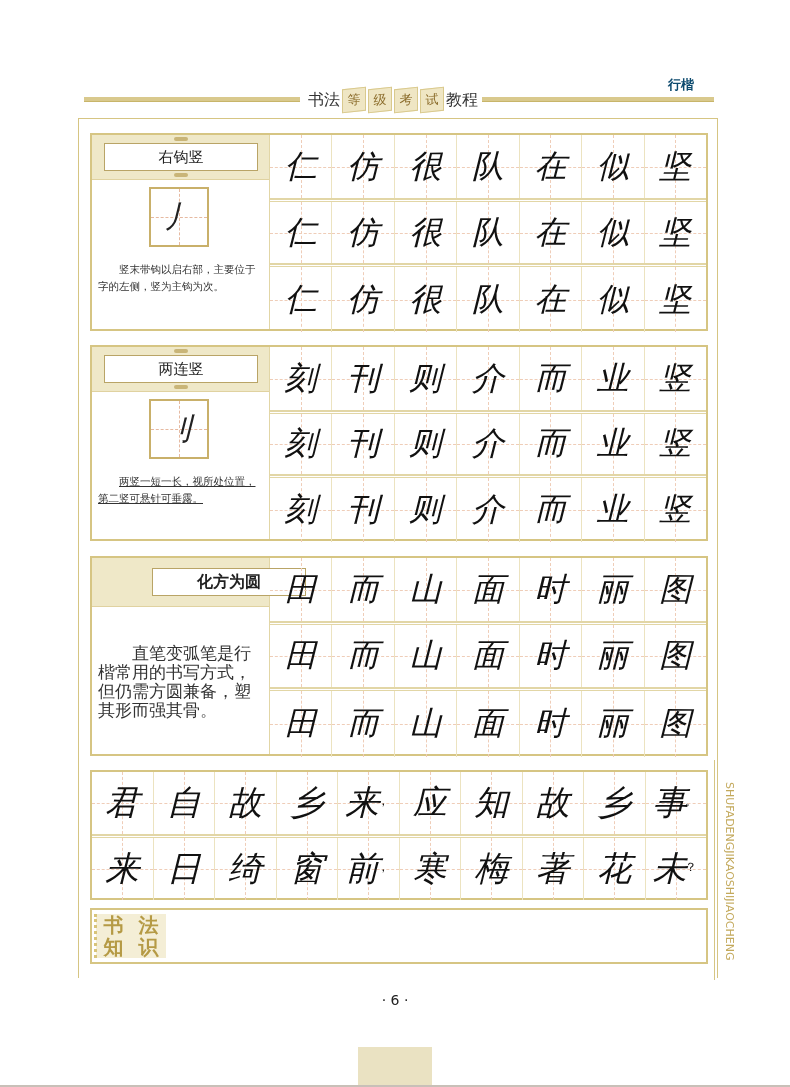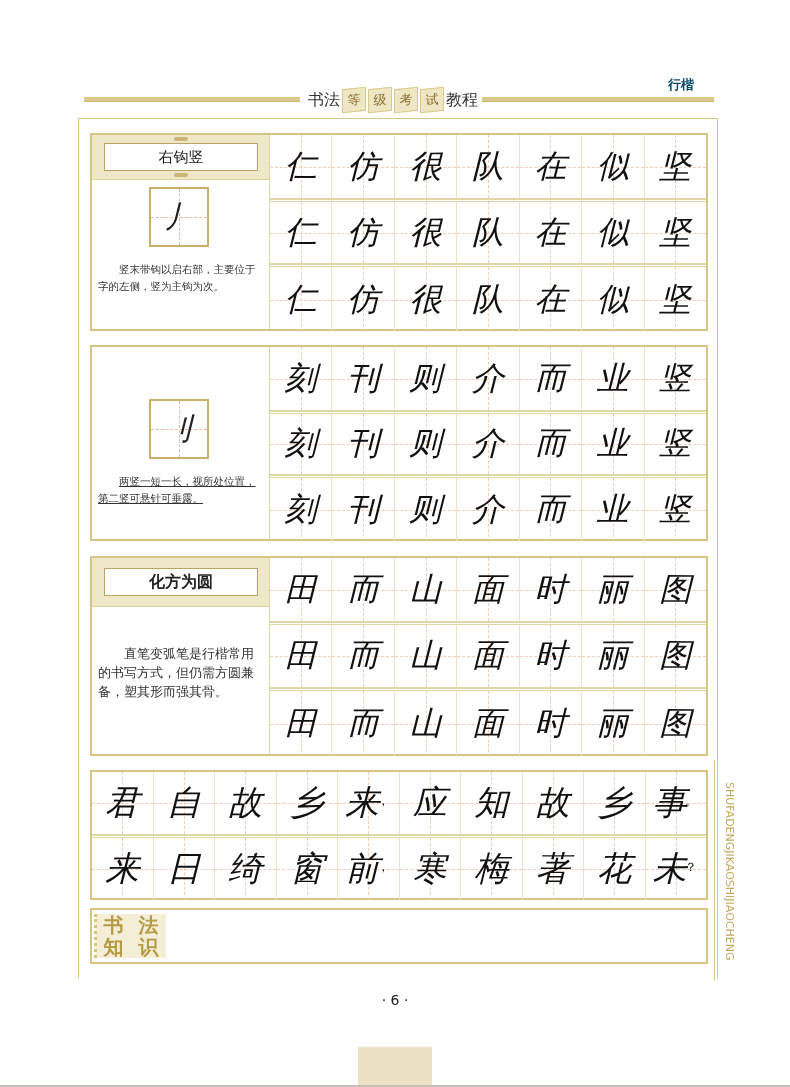--- a/index.html
+++ b/index.html
@@ -14,21 +14,21 @@
   .section{position:absolute;left:90px;width:618px;border:2px solid #d6c583;box-sizing:border-box;background:#fff;}
   .lp{position:absolute;left:0;top:0;width:178px;height:100%;border-right:1px solid #e2d6a6;box-sizing:border-box;}
   .lp-head{position:absolute;left:0;top:0;width:100%;height:44px;background:#efe8c8;border-bottom:1px solid #e0d2a0;}
   .pill{position:absolute;left:12px;top:8px;width:152px;height:26px;border:1.5px solid #b9a466;border-radius:0;background:#fff;text-align:center;line-height:26px;font-family:"DejaVu Sans","Liberation Sans",sans-serif;font-size:15px;color:#222;}
   .orn{position:absolute;left:82px;width:14px;height:4px;border-radius:3px;background:#c9b578;}
   .demo{position:absolute;left:57px;width:60px;height:60px;border:2px solid #c9b06a;box-sizing:border-box;}
   .demo:before{content:"";position:absolute;left:28px;top:0;height:100%;border-left:1px dashed #e6b9a0;}
   .demo:after{content:"";position:absolute;top:28px;left:0;width:100%;border-top:1px dashed #e6b9a0;}
   .demo span{position:absolute;left:0;top:0;width:100%;height:100%;text-align:center;line-height:56px;font-size:30px;font-style:italic;z-index:1;}
   .desc{position:absolute;left:6px;width:166px;font-size:10.5px;line-height:17px;text-indent:2em;color:#333;}
-  .desc.sans{font-family:"DejaVu Sans","Liberation Sans",sans-serif;font-size:13px;line-height:19px;}
+  .desc.sans{font-family:"DejaVu Sans","Liberation Sans",sans-serif;font-size:17px;line-height:19px;}
   .grid{position:absolute;left:178px;top:0;right:0;height:100%;}
   .grow{position:absolute;left:0;right:0;display:flex;border-bottom:1px solid #e2d6a6;}
   .grow.gap{border-top:3px double #e2d6a6;}
   .cell{flex:1;position:relative;border-right:1px solid #ece3c0;display:flex;align-items:center;justify-content:center;font-size:32px;font-style:italic;color:#111;}
   .cell:last-child{border-right:none;}
   .cell:before{content:"";position:absolute;left:50%;top:0;height:100%;border-left:1px dashed #efcdb8;}
   .cell:after{content:"";position:absolute;top:50%;left:0;width:100%;border-top:1px dashed #efcdb8;}
   .cell span{position:relative;z-index:1;}
   .punct{position:absolute;font-size:12px;right:2px;bottom:2px;z-index:2;font-style:normal;}
   .poem{position:absolute;left:90px;top:770px;width:618px;height:130px;border:2px solid #d6c583;box-sizing:border-box;}
@@ -141,20 +141,25 @@
         </div>
       <div class="cell">
           <span>坚</span>
         </div>
     </div>
   </div>
 </div>
 
 <div class="section" style="top:345px;height:196px;">
   <div class="lp">
+    <div class="lp-head">
+      <div class="orn" style="top:2px;"></div>
+      <div class="pill">两连竖</div>
+      <div class="orn" style="top:38px;"></div>
+    </div>
     <div class="demo" style="top:52px;">
         <span>刂</span>
       </div>
     <div class="desc" style="top:126px;text-decoration:underline;">两竖一短一长，视所处位置，第二竖可悬针可垂露。</div>
   </div>
   <div class="grid">
     <div class="grow" style="top:0;height:63px;">
       <div class="cell">
           <span>刻</span>
         </div>
@@ -222,21 +227,21 @@
       <div class="cell">
           <span>竖</span>
         </div>
     </div>
   </div>
 </div>
 
 <div class="section" style="top:556px;height:200px;">
   <div class="lp">
     <div class="lp-head" style="height:48px;">
-      <div class="pill" style="top:10px;font-family:'DejaVu Serif',serif;font-weight:bold;font-size:16px;">化方为圆</div>
+      <div class="pill" style="top:10px;font-family:'DejaVu Serif',serif;font-weight:bold;font-size:16px;margin-left:48px;">化方为圆</div>
     </div>
     <div class="desc sans" style="top:86px;">直笔变弧笔是行楷常用的书写方式，但仍需方圆兼备，塑其形而强其骨。</div>
   </div>
   <div class="grid">
     <div class="grow" style="top:0;height:63px;">
       <div class="cell">
           <span>田</span>
         </div>
       <div class="cell">
           <span>而</span>

